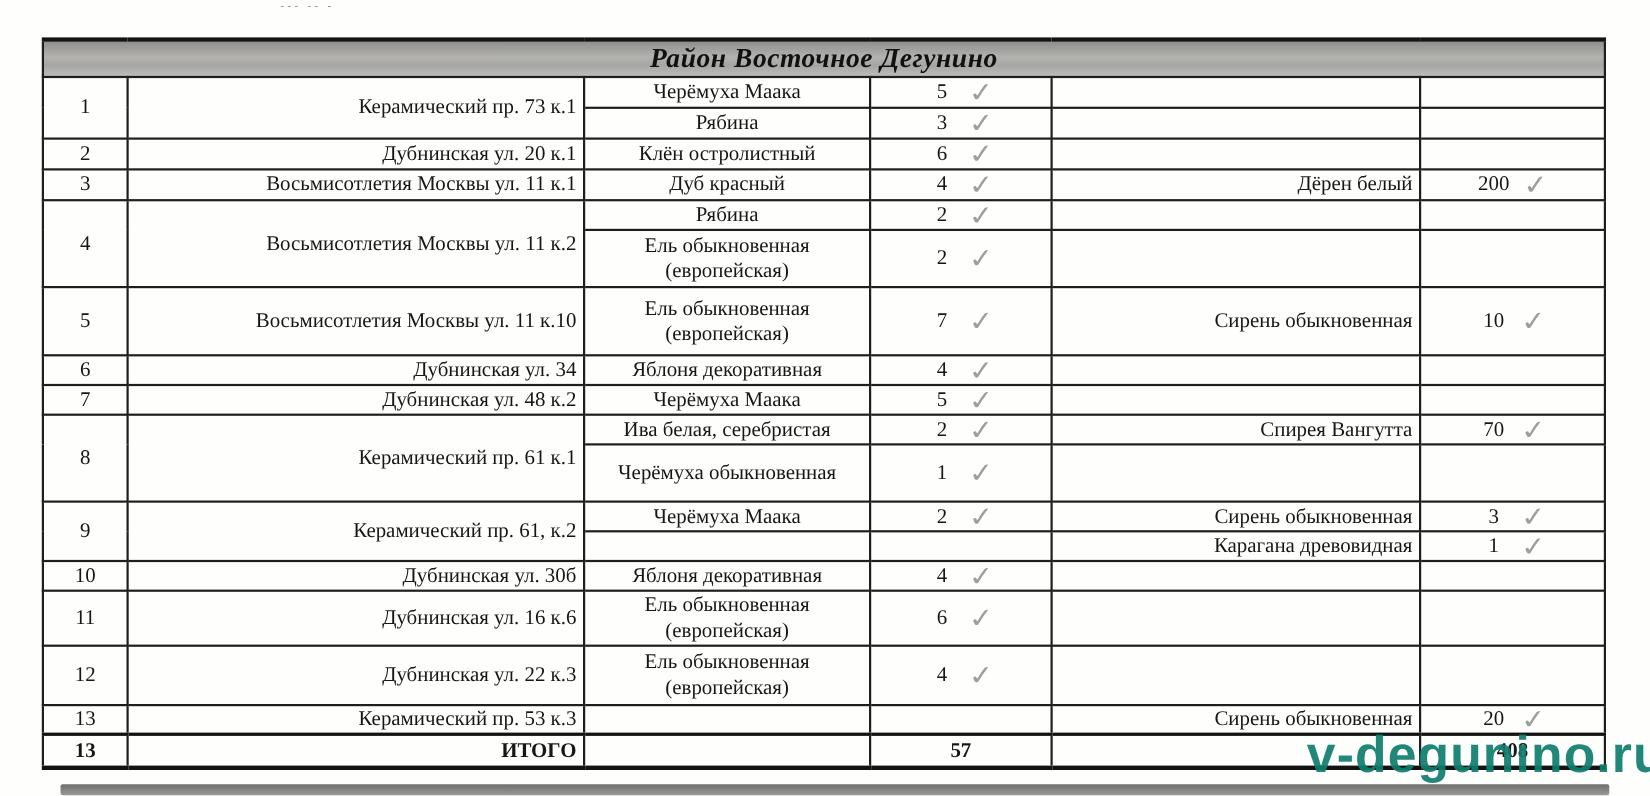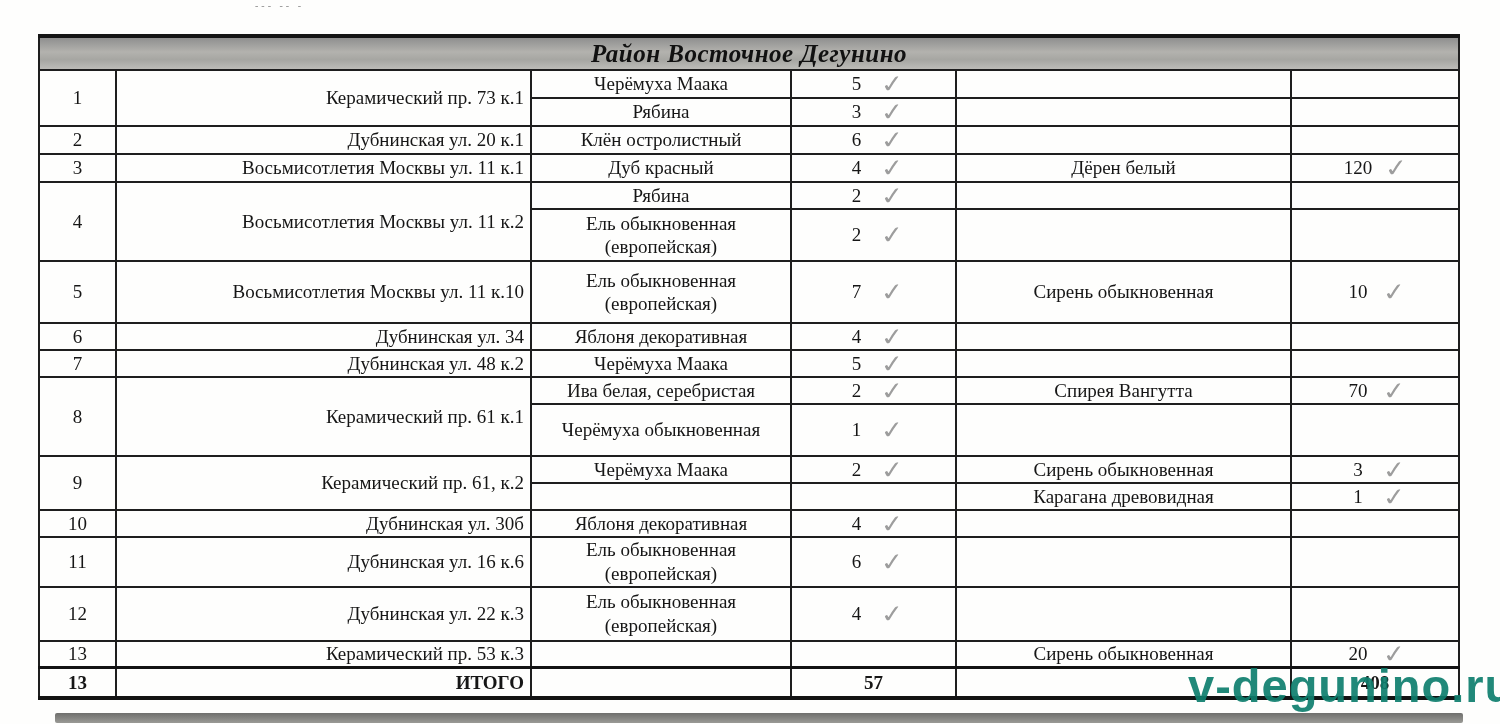--- a/index.html
+++ b/index.html
@@ -33,21 +33,21 @@
     font-weight:bold;
     font-size:25px;
     text-align:center;
     letter-spacing:.5px;
     color:#111;
   }
   td.c-num{text-align:center;}
   td.c-addr{text-align:right;}
   td.c-tree{text-align:center;white-space:pre-line;}
   td.c-tqty,td.c-sqty{text-align:center;}
-  td.c-shrub{text-align:center;}
+  td.c-shrub{text-align:right;}
   .qty-wrap{display:inline-flex;align-items:center;justify-content:center;}
   .num-val{display:inline-block;min-width:24px;}
   .check{
     display:inline-block;
     margin-left:14px;
     color:#8d8d8d;
     font-size:24px;
     font-weight:bold;
     transform:rotate(-6deg) scaleX(1.15);
     opacity:.85;
@@ -147,21 +147,21 @@
         <tr style="height: 28px;">
           <td class="c-num" rowspan="1">3</td>
           <td class="c-addr" rowspan="1">Восьмисотлетия Москвы ул. 11 к.1</td>
           <td class="c-tree">Дуб красный</td>
           <td class="c-tqty"><span class="qty-wrap">
               <span class="num-val">4</span>
               <span class="check" style="color: rgb(141, 141, 141);">✓</span>
             </span></td>
           <td class="c-shrub">Дёрен белый</td>
           <td class="c-sqty"><span class="qty-wrap">
-              <span class="num-val">120</span>
+              <span class="num-val">200</span>
               <span class="check" style="color: rgb(141, 141, 141);">✓</span>
             </span></td>
         </tr>
         <tr style="height: 27px;">
           <td class="c-num" rowspan="2">4</td>
           <td class="c-addr" rowspan="2">Восьмисотлетия Москвы ул. 11 к.2</td>
           <td class="c-tree">Рябина</td>
           <td class="c-tqty"><span class="qty-wrap">
               <span class="num-val">2</span>
               <span class="check" style="color: rgb(141, 141, 141);">✓</span>

